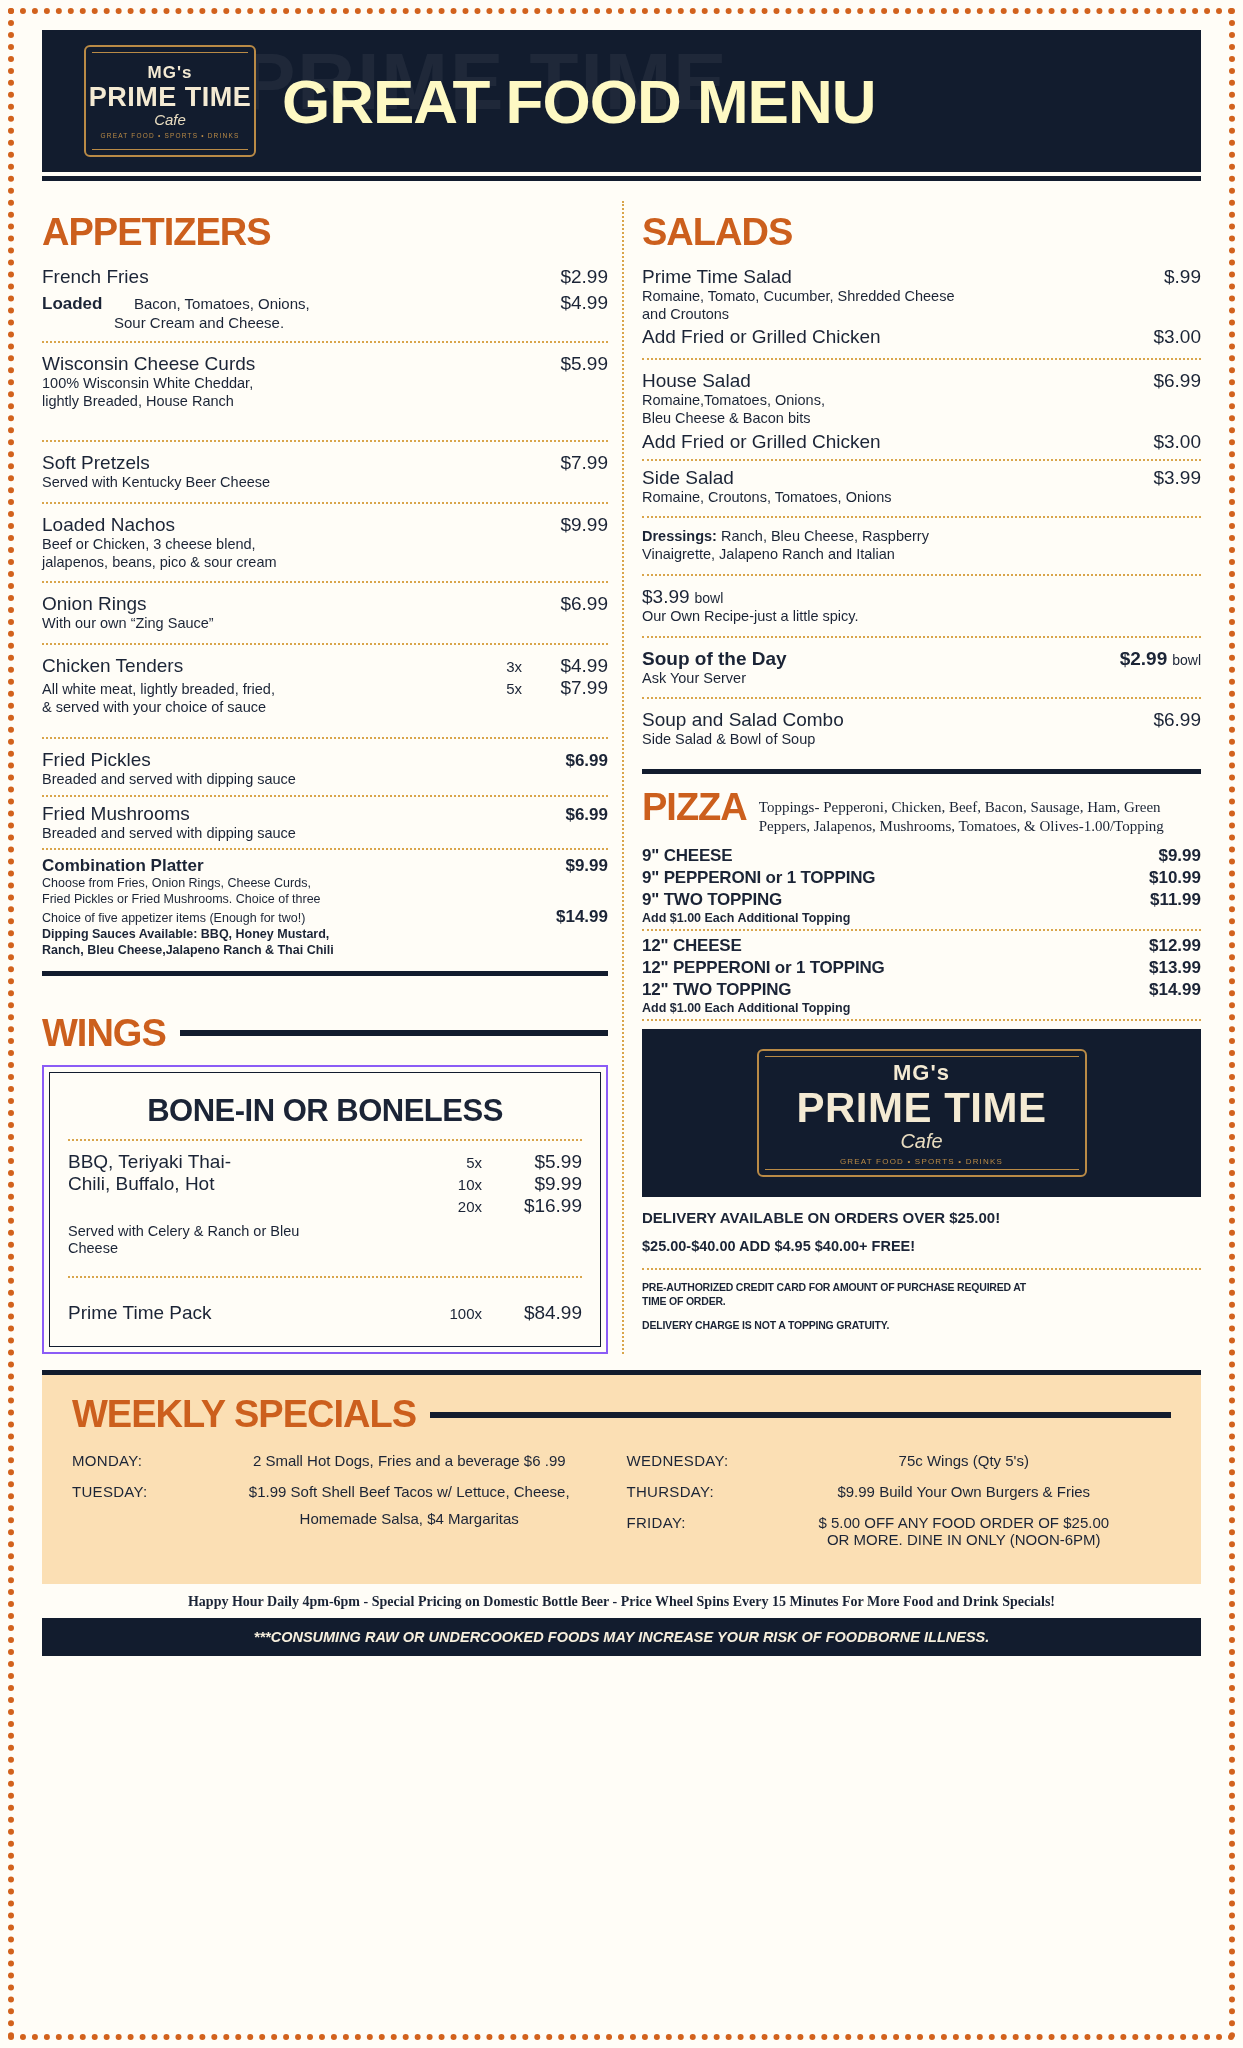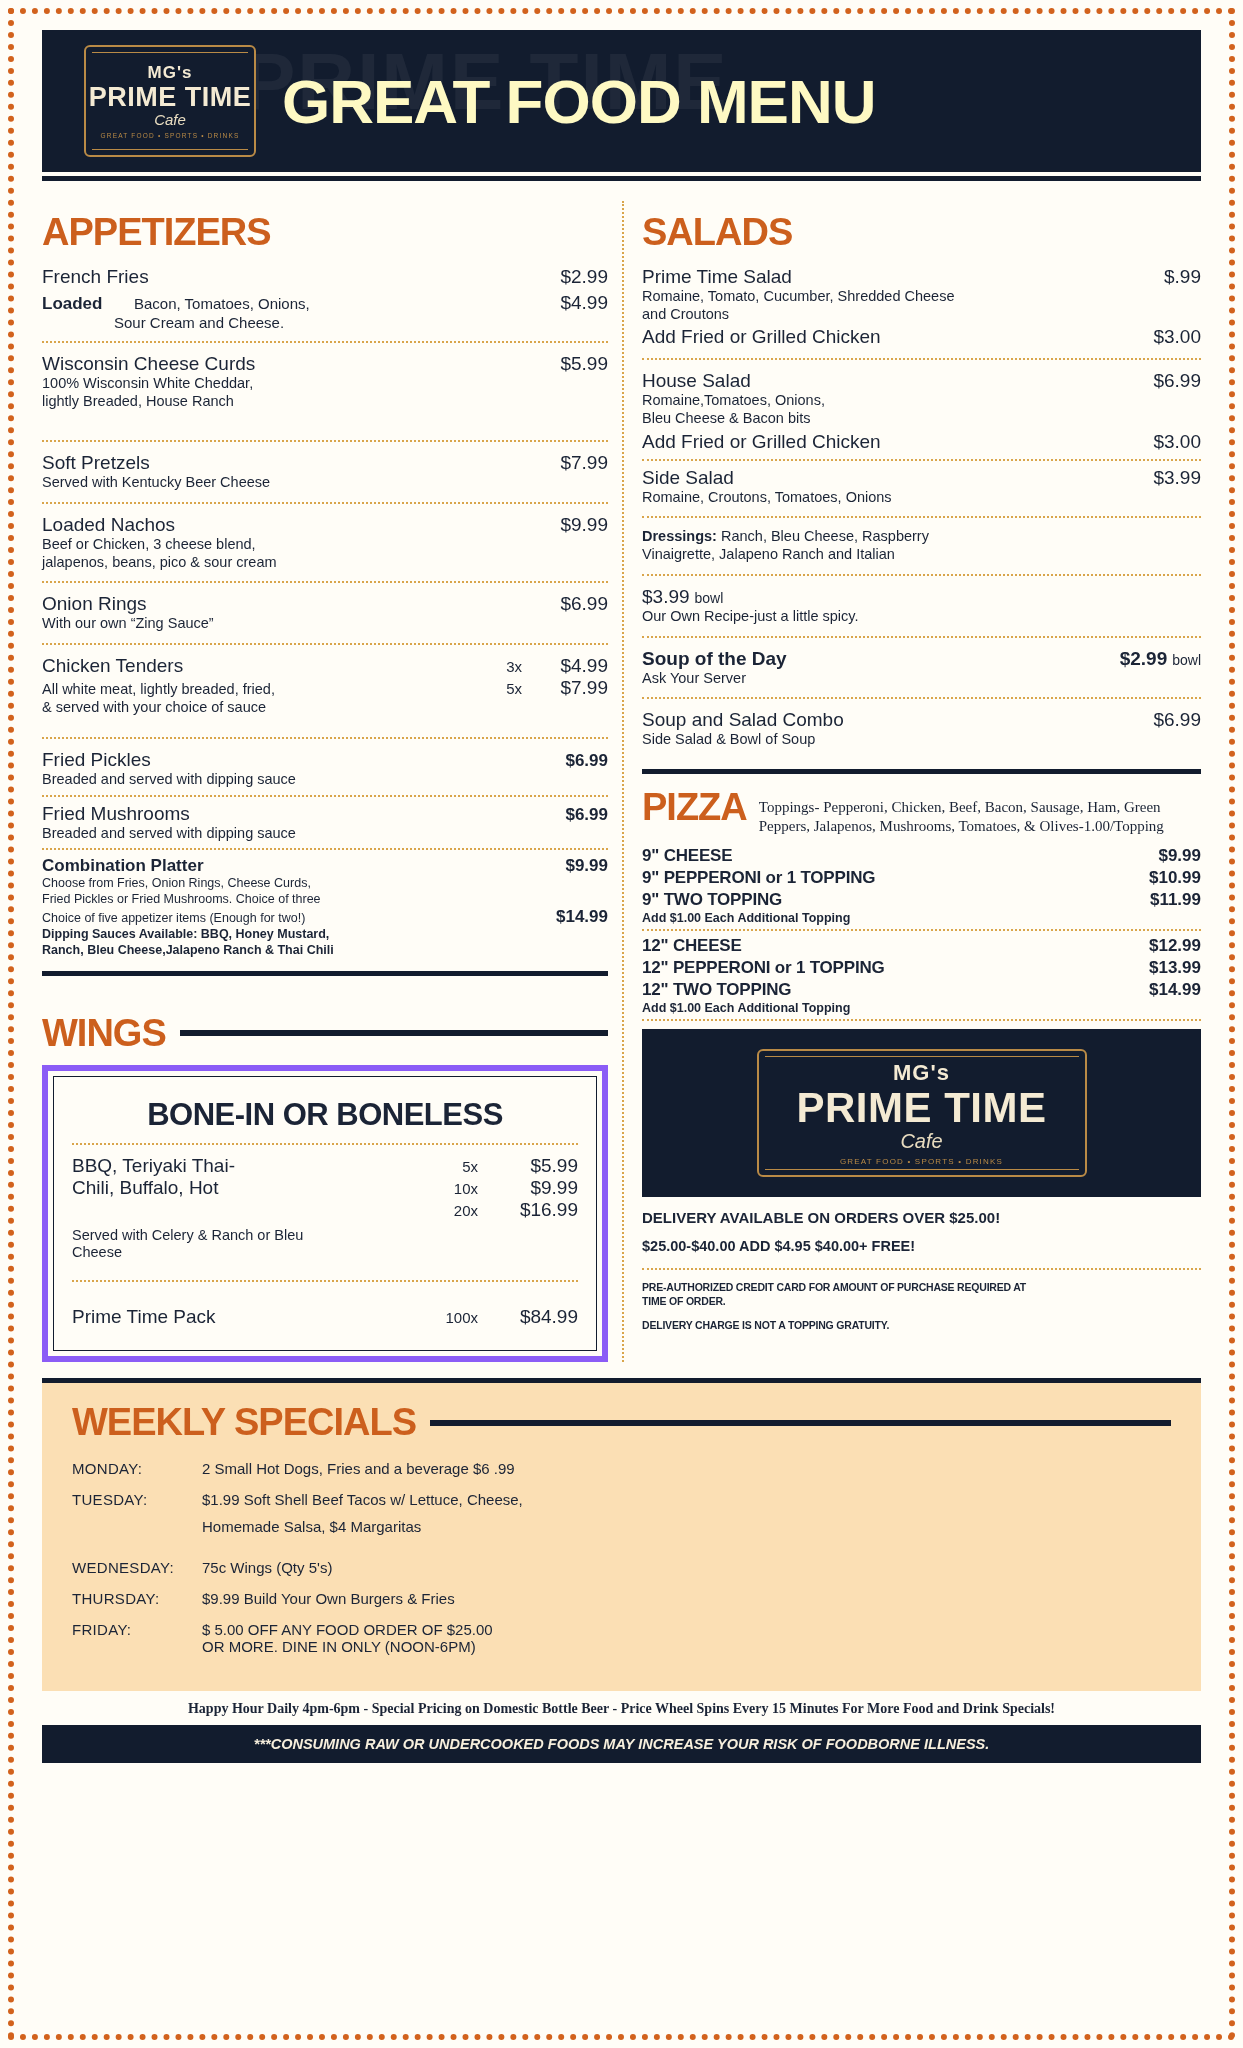--- a/index.html
+++ b/index.html
@@ -107,21 +107,21 @@
   .hr-dark { height:5px; background:#121c2e; margin:10px 0 12px 0; }
   .unit { font-size:14px; }
 
   
   .appetizer-block .fry-row { display:flex; align-items:baseline; }
   .loaded-label { width:92px; font-size:17px; font-weight:bold; }
   .loaded-desc { flex:1; font-size:15px; }
 
   
   .wings-box {
-    border:6px solid #8b5cf6;
+    border:2px solid #8b5cf6;
     padding:5px;
     margin-top:6px;
   }
   .wings-box-in { border:1px solid #121c2e; padding:16px 18px 20px 18px; }
   .wings-title { font-size:31px; font-weight:bold; text-align:center; margin:4px 0 10px; letter-spacing:-0.5px;}
 
   
   .pizza-head { display:flex; align-items:flex-start; gap:12px; }
   .pizza-head h2 { margin-bottom:4px; }
   .pizza-toppings { font-size:15px; line-height:1.3; font-family:"Liberation Serif", serif; padding-top:12px; }
@@ -145,25 +145,25 @@
   .delivery2 { font-size:14.5px; font-weight:bold; margin-top:12px; }
   .fineprint { font-size:10.5px; font-weight:bold; line-height:1.35; margin-top:10px; letter-spacing:-0.2px;}
 
   
   .specials-rule { height:5px; background:#121c2e; margin:10px 0 0 0; }
   .specials {
     background:#fbdfb4;
     padding:18px 30px 22px 30px;
   }
   .specials h2 { color:#cc5f1d; font-size:38px; margin:0 0 14px 0; }
-  .spec-cols { display:flex; gap:10px;flex-direction:column; }
+  .spec-cols { display:flex; gap:10px; }
   .spec-col { flex:1; }
   .spec-row { display:flex; align-items:flex-start; margin-bottom:14px; font-size:15px; }
   .spec-day { width:130px; letter-spacing:0.3px; }
-  .spec-txt { flex:1; }
+  .spec-txt { flex:1;text-align:center; }
   .happy {
     text-align:center; font-size:14px; font-family:"Liberation Serif", serif;
     padding:10px 6px 8px 6px; font-weight:bold;
   }
   .warn {
     background:#121c2e; color:#f7efdd;
     text-align:center; font-style:italic; font-weight:bold;
     font-size:14.5px; padding:11px 6px;
   }
   .specials-wrap { margin-top:16px; }

